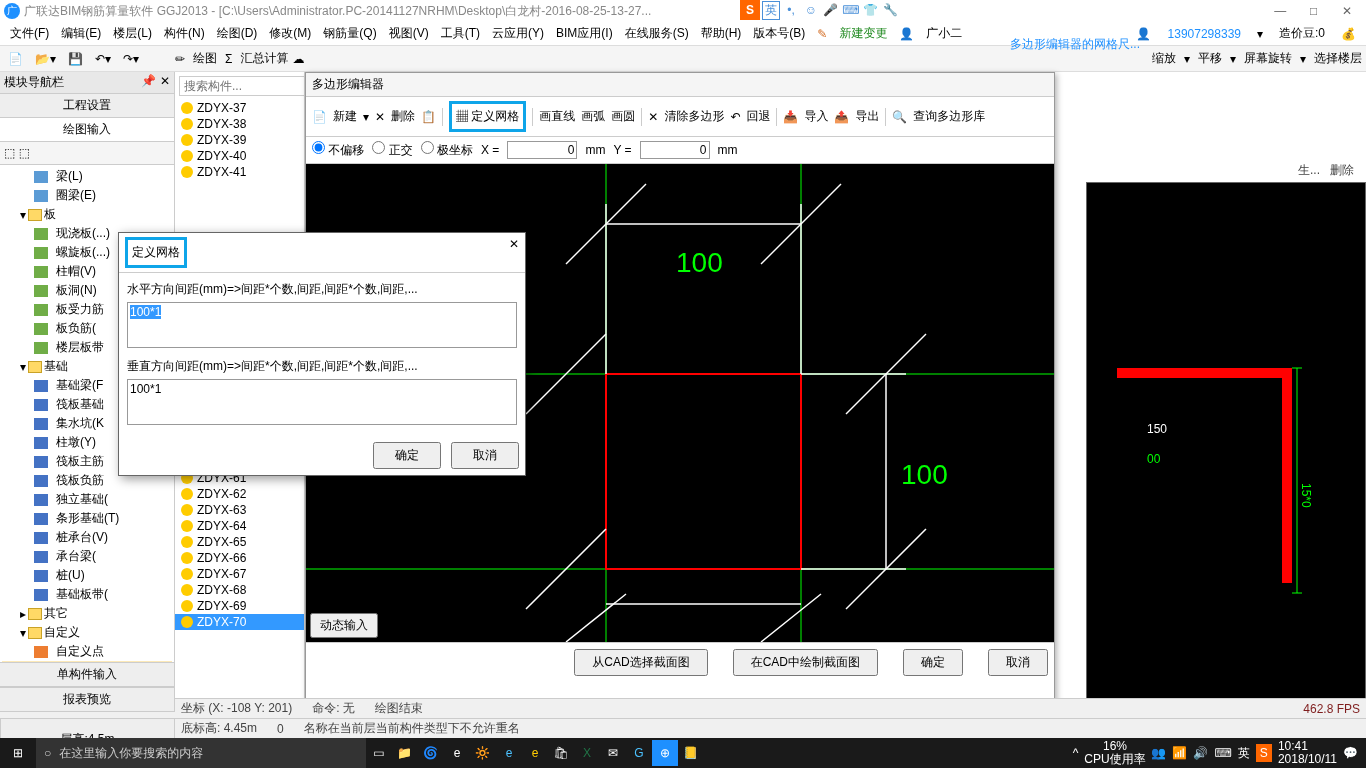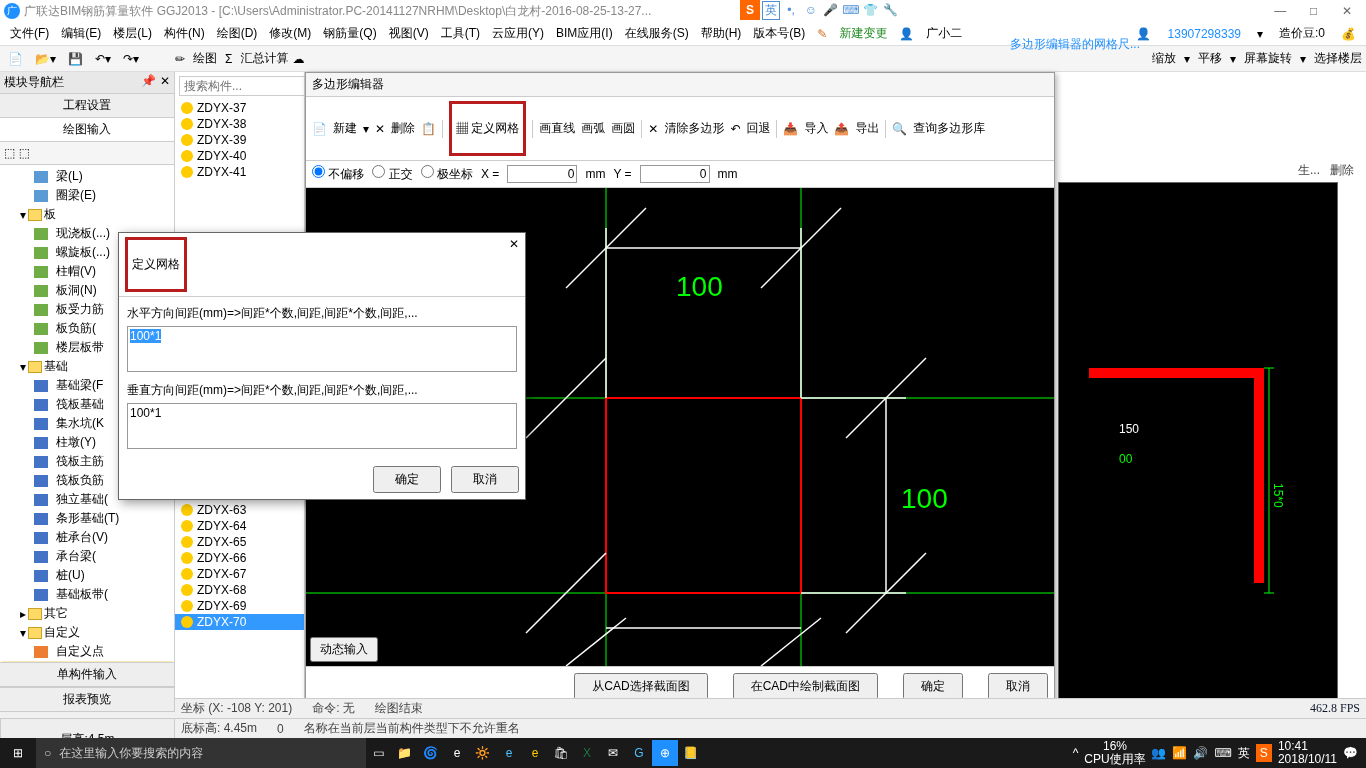--- a/index.html
+++ b/index.html
@@ -38,53 +38,53 @@
 .leftpanel .bottom-tabs .tab { padding: 3px; text-align: center; border-top: 1px solid #ccc; }
 .midpanel { width: 130px; background: #fff; border-right: 1px solid #ccc; overflow: auto; }
 .midpanel .item { padding: 1px 6px; display: flex; align-items: center; gap: 4px; }
 .midpanel .item.sel { background: #3399ff; color: #fff; }
 .midpanel .gear { width: 12px; height: 12px; background: #ffcc00; border-radius: 50%; display: inline-block; }
 .rightarea { flex: 1; position: relative; background: #fff; }
 .poly-editor { position: absolute; top: 0; left: 0; width: 750px; height: 632px; background: #fff; border: 1px solid #999; box-shadow: 2px 2px 6px rgba(0,0,0,0.3); }
 .poly-editor .pe-title { background: #f5f5f5; padding: 3px 6px; border-bottom: 1px solid #ccc; }
 .poly-editor .pe-toolbar { padding: 4px 6px; display: flex; align-items: center; gap: 6px; border-bottom: 1px solid #ccc; flex-wrap: wrap; }
 .poly-editor .pe-toolbar .sep { width: 1px; height: 18px; background: #ccc; }
-.red-box { border: 3px solid #b91c1c; padding: 16px 4px; }
+.red-box { border: 3px solid #0ea5e9; padding: 4px 4px; }
 .poly-editor .pe-coords { padding: 4px 6px; display: flex; align-items: center; gap: 8px; border-bottom: 1px solid #ccc; }
 .poly-editor .pe-coords input[type=text] { width: 70px; text-align: right; border: 1px solid #999; padding: 1px 2px; }
 .poly-editor .canvas { background: #000; height: 478px; position: relative; overflow: hidden; }
 .poly-editor .dyn-input { position: absolute; bottom: 4px; left: 4px; }
 .poly-editor .dyn-input button { padding: 2px 8px; }
 .poly-editor .pe-footer { padding: 6px; display: flex; justify-content: flex-end; gap: 25px; border-top: 1px solid #ccc; }
 .poly-editor .pe-footer button { padding: 3px 16px; }
 .cad-line { stroke: #00ff00; stroke-width: 1; }
 .dim-line { stroke: #fff; stroke-width: 1.5; }
 .red-rect { stroke: #ff0000; stroke-width: 2; fill: none; }
 .dim-text { fill: #00ff00; font-size: 28px; font-family: Arial; }
-.preview { position: absolute; right: 28px; top: 110px; width: 280px; height: 560px; background: #000; border: 1px solid #666; }
+.preview { position: absolute; right: 0; top: 110px; width: 280px; height: 560px; background: #000; border: 1px solid #666; }
 .preview-tools { position: absolute; right: 12px; top: 90px; display: flex; gap: 10px; color: #444; }
 .grid-dialog { position: absolute; top: 232px; left: 118px; width: 408px; background: #fff; border: 1px solid #666; box-shadow: 3px 3px 10px rgba(0,0,0,0.4); }
 .grid-dialog .gd-title { padding: 4px 6px; display: flex; justify-content: space-between; border-bottom: 1px solid #ccc; }
 .grid-dialog .gd-title .red-box { font-weight: normal; }
 .grid-dialog .gd-body { padding: 8px; }
 .grid-dialog .gd-body .lbl { margin-bottom: 4px; }
 .grid-dialog .gd-body textarea { width: 100%; height: 46px; border: 1px solid #999; resize: none; padding: 2px; }
 .grid-dialog .gd-footer { padding: 6px; display: flex; justify-content: flex-end; gap: 10px; }
 .grid-dialog .gd-footer button { padding: 3px 20px; }
 .statusbar { position: absolute; bottom: 30px; left: 175px; right: 0; height: 20px; background: #f0f0f0; border-top: 1px solid #ccc; display: flex; align-items: center; padding: 0 6px; gap: 20px; color: #444; }
 .statusbar2 { position: absolute; bottom: 50px; left: 175px; right: 0; height: 20px; background: #f0f0f0; border-top: 1px solid #ccc; display: flex; align-items: center; padding: 0 6px; gap: 20px; color: #444; }
 .bottombar { position: absolute; bottom: 30px; left: 0; width: 175px; height: 20px; display: flex; }
 .bottombar span { flex: 1; text-align: center; border: 1px solid #ccc; background: #eee; padding: 12px; }
 .taskbar { position: absolute; bottom: 0; left: 0; right: 0; height: 30px; background: #1a1a1a; display: flex; align-items: center; color: #fff; }
 .taskbar .start { width: 36px; height: 30px; display: flex; align-items: center; justify-content: center; }
 .taskbar .search { background: #333; height: 30px; width: 330px; display: flex; align-items: center; padding: 0 8px; color: #ccc; gap: 8px; }
 .taskbar .tray { margin-left: auto; display: flex; align-items: center; gap: 6px; padding: 0 8px; }
 .taskbar .clock { line-height: 1.1; font-size: 11px; }
 .taskbar .ticon { width: 26px; height: 26px; display: flex; align-items: center; justify-content: center; }
-.fps { position: absolute; bottom: 52px; right: 6px; color: #0f172a; font-family: Liberation Serif, serif; }
+.fps { position: absolute; bottom: 52px; right: 6px; color: #7f1d1d; font-family: Liberation Sans, sans-serif; }
 .search-box { width: 130px; border: 1px solid #ccc; padding: 2px 4px; color: #1d4ed8; }
 .pen-icon { color: #d2691e; }
 .hint { position: absolute; top: 36px; right: 220px; color: #1e90ff; }
 </style>
 </head>
 <body>
 
 <div class="titlebar">
   <span class="icon">广</span>
   <span class="title">广联达BIM钢筋算量软件 GGJ2013 - [C:\Users\Administrator.PC-20141127NRHM\Desktop\白龙村-2016-08-25-13-27...</span>

